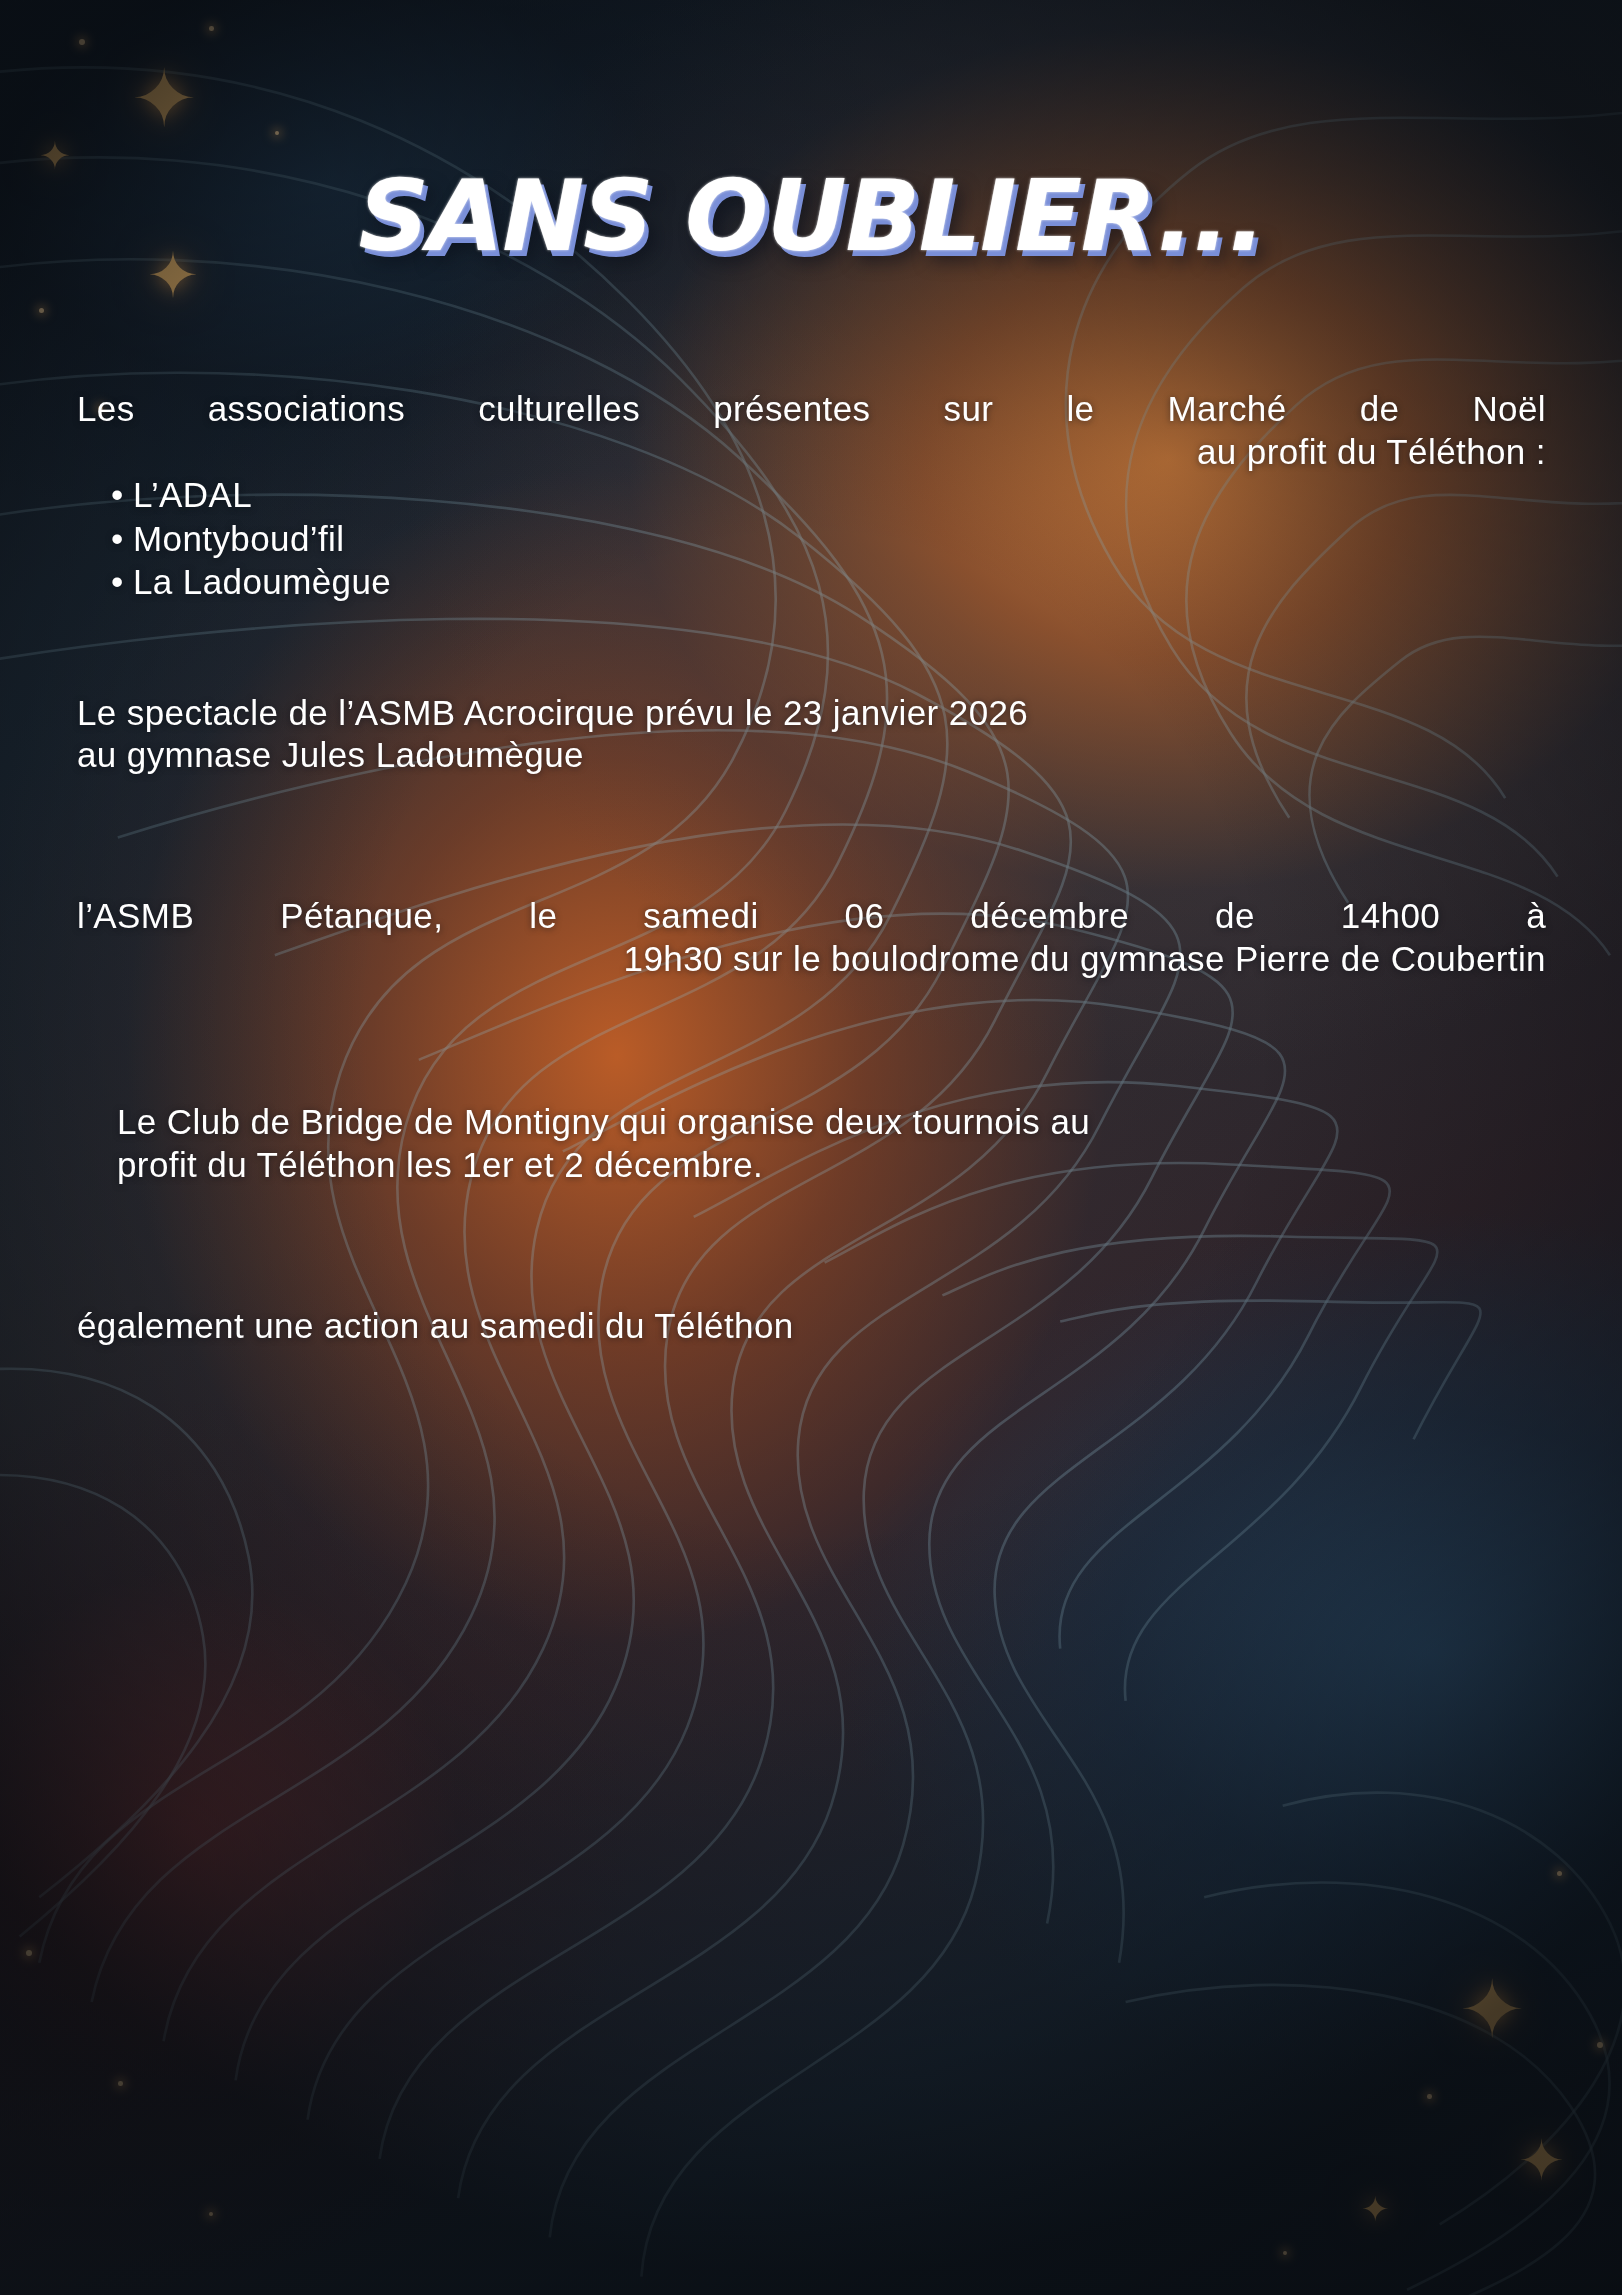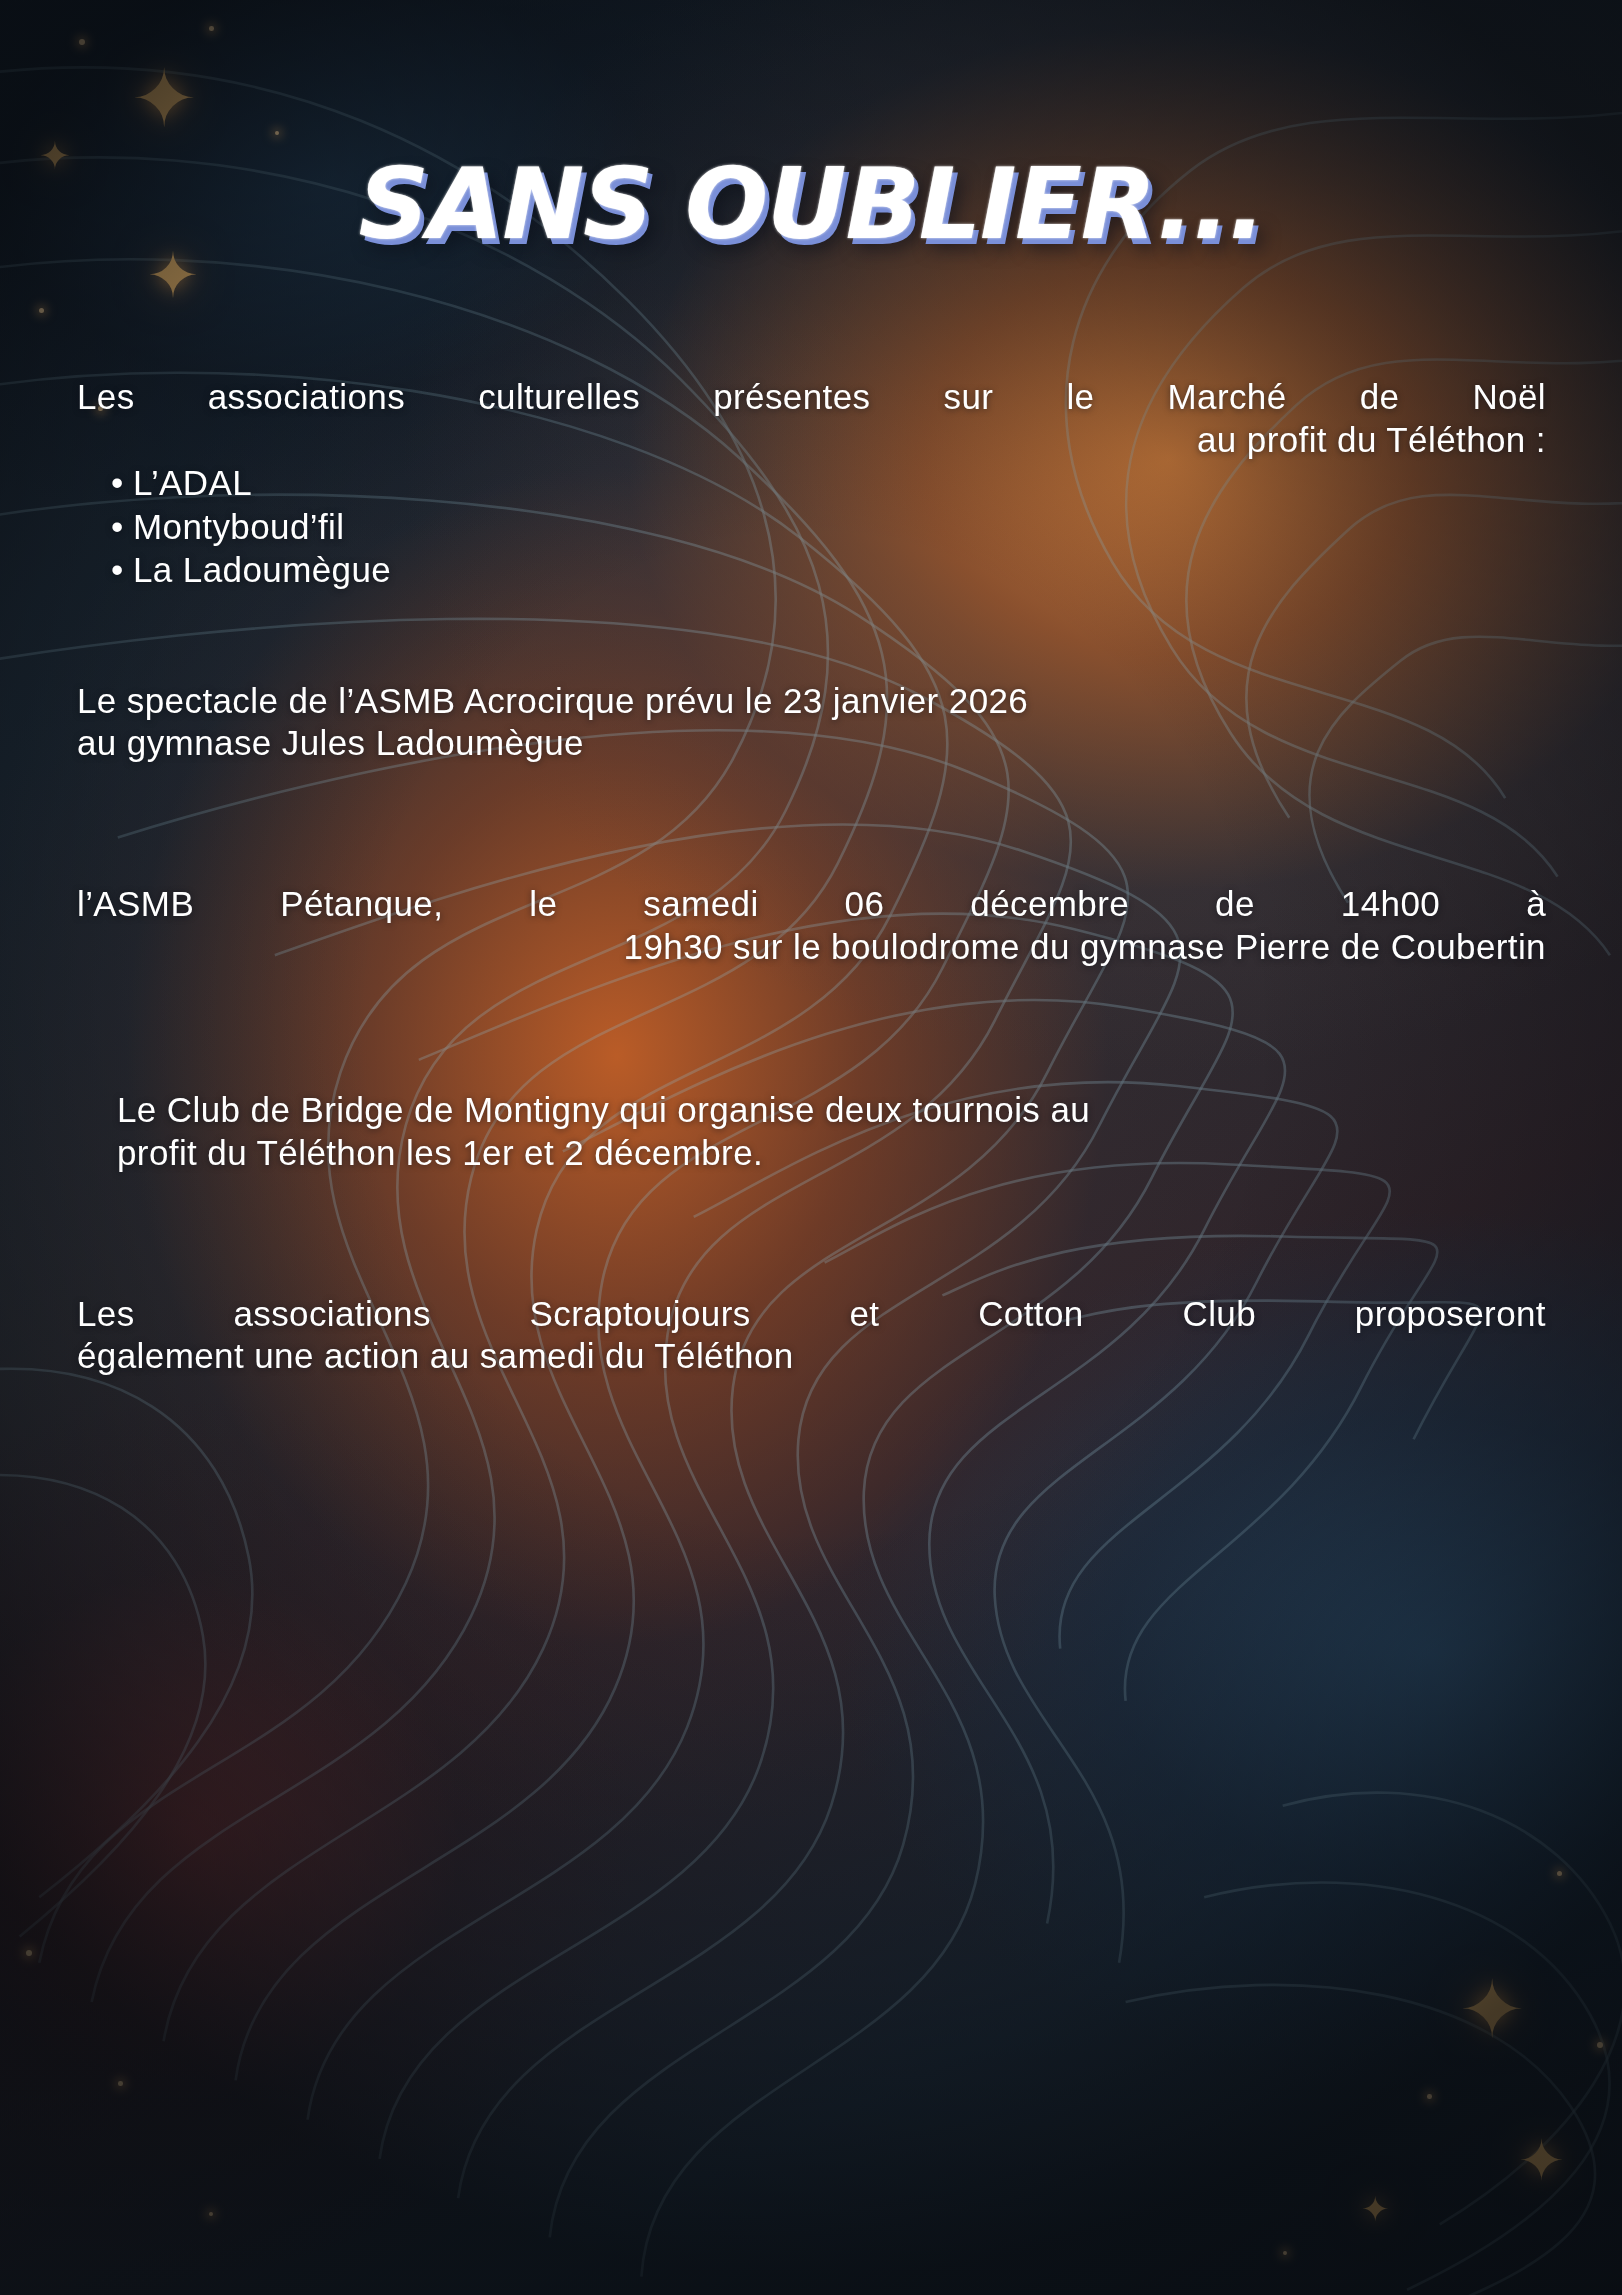--- a/index.html
+++ b/index.html
@@ -51,21 +51,21 @@
     position: absolute;
     color: #ffc670;
     line-height: 1;
     text-shadow: 0 0 19.6px rgba(255,180,90,0.9), 0 0 46px rgba(255,150,60,0.5);
   }
 
   
   .content {
     position: absolute;
     inset: 0;
-    padding: 0 77px;
+    padding: 12px 77px;
     box-sizing: border-box;
   }
   .title {
     margin: 0;
     padding-top: 147px;
     text-align: center;
     font-family: "DejaVu Sans", sans-serif;
     font-weight: 700;
     font-style: italic;
     font-size: 98px;
@@ -198,19 +198,18 @@
       <p class="body-text justified">l’ASMB Pétanque, le samedi 06 décembre de 14h00 à</p>
       <p class="body-text last">19h30 sur le boulodrome du gymnase Pierre de Coubertin</p>
     </div>
 
     <div class="block b4">
       <p class="body-text">Le Club de Bridge de Montigny qui organise deux tournois au</p>
       <p class="body-text">profit du Téléthon les 1er et 2 décembre.</p>
     </div>
 
     <div class="block b5">
-      <p class="body-text justified">Les associations Scraptoujours et Cotton Club proposeront</p>
       <p class="body-text last">également une action au samedi du Téléthon</p>
     </div>
 
   </div>
 </div>
 
 
 </body></html>

